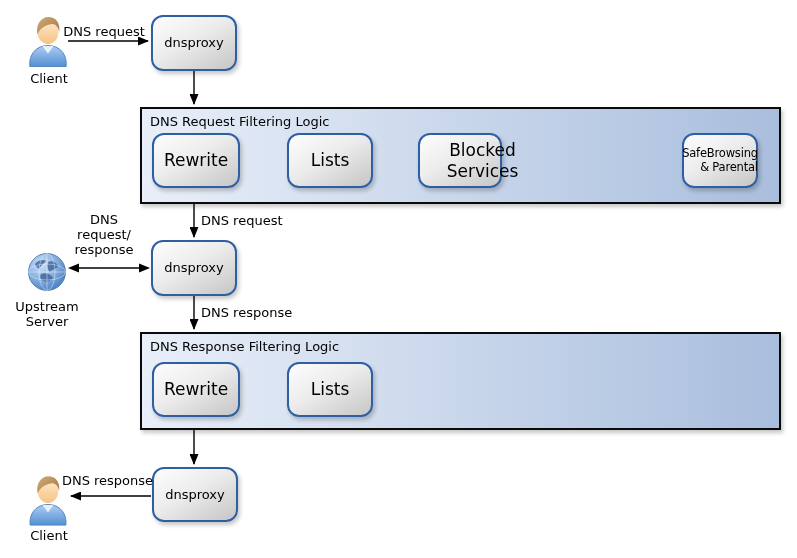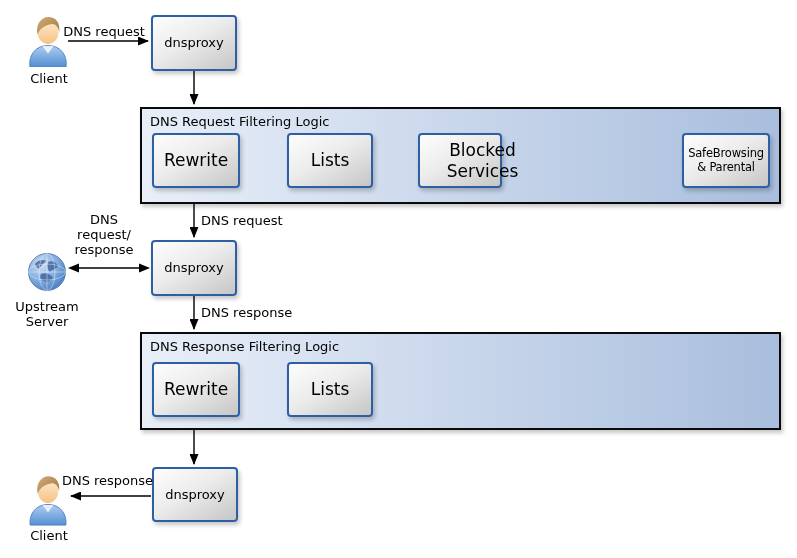--- a/index.html
+++ b/index.html
@@ -3,21 +3,21 @@
 <meta charset="utf-8">
 <style>
   html,body{margin:0;padding:0;background:#fff;}
   .canvas{
     position:relative;width:797px;height:558px;background:#ffffff;
     font-family:"DejaVu Sans","Liberation Sans",sans-serif;
     font-size:13px;color:#000;overflow:hidden;
   }
   .arrows{position:absolute;left:0;top:0;width:797px;height:558px;}
   .node{
-    position:absolute;border:2px solid #2e5fa3;border-radius:4px;
+    position:absolute;border:2px solid #2e5fa3;border-radius:12px;
     background:linear-gradient(150deg,#fdfdfd 0%,#ececec 45%,#c6c6c6 100%);
     box-shadow:2px 3px 4px rgba(0,0,0,0.22);
     display:flex;align-items:center;justify-content:center;
     text-align:center;line-height:1.2;box-sizing:border-box;
   }
   .step{font-size:17px;}
   .step.tight{font-size:11.5px;letter-spacing:-0.2px;}
   .pipeline{
     position:absolute;border:2px solid #0a0a0a;
     background:linear-gradient(to right,#e9eff9 0%,#a9bedd 100%);
@@ -96,21 +96,21 @@
   </div>
   <div class="node step" style="left:152px;top:133px;width:88px;height:55px;">
     <span>Rewrite</span>
   </div>
   <div class="node step" style="left:287px;top:133px;width:86px;height:55px;">
     <span>Lists</span>
   </div>
   <div class="node step" style="left:418px;top:133px;width:84px;height:55px;padding:0 6px;">
     <span style="white-space:normal;margin-left:45px;">Blocked Services</span>
   </div>
-  <div class="node step tight" style="left:682px;top:133px;width:88px;height:55px;padding:0 17px;">
+  <div class="node step tight" style="left:682px;top:133px;width:76px;height:55px;padding:0 17px;text-align:right;">
     <span style="white-space:normal;">SafeBrowsing &amp; Parental</span>
   </div>
 
   <div class="lbl" style="left:201px;top:213px;">DNS request</div>
 
   <div class="actor" style="left:27px;top:250px;">
     <svg width="40" height="44" viewBox="0 0 40 40">
       <defs>
         <radialGradient id="gGlobe" cx="35%" cy="30%" r="75%">
           <stop offset="0" stop-color="#cfe1f5"></stop>

